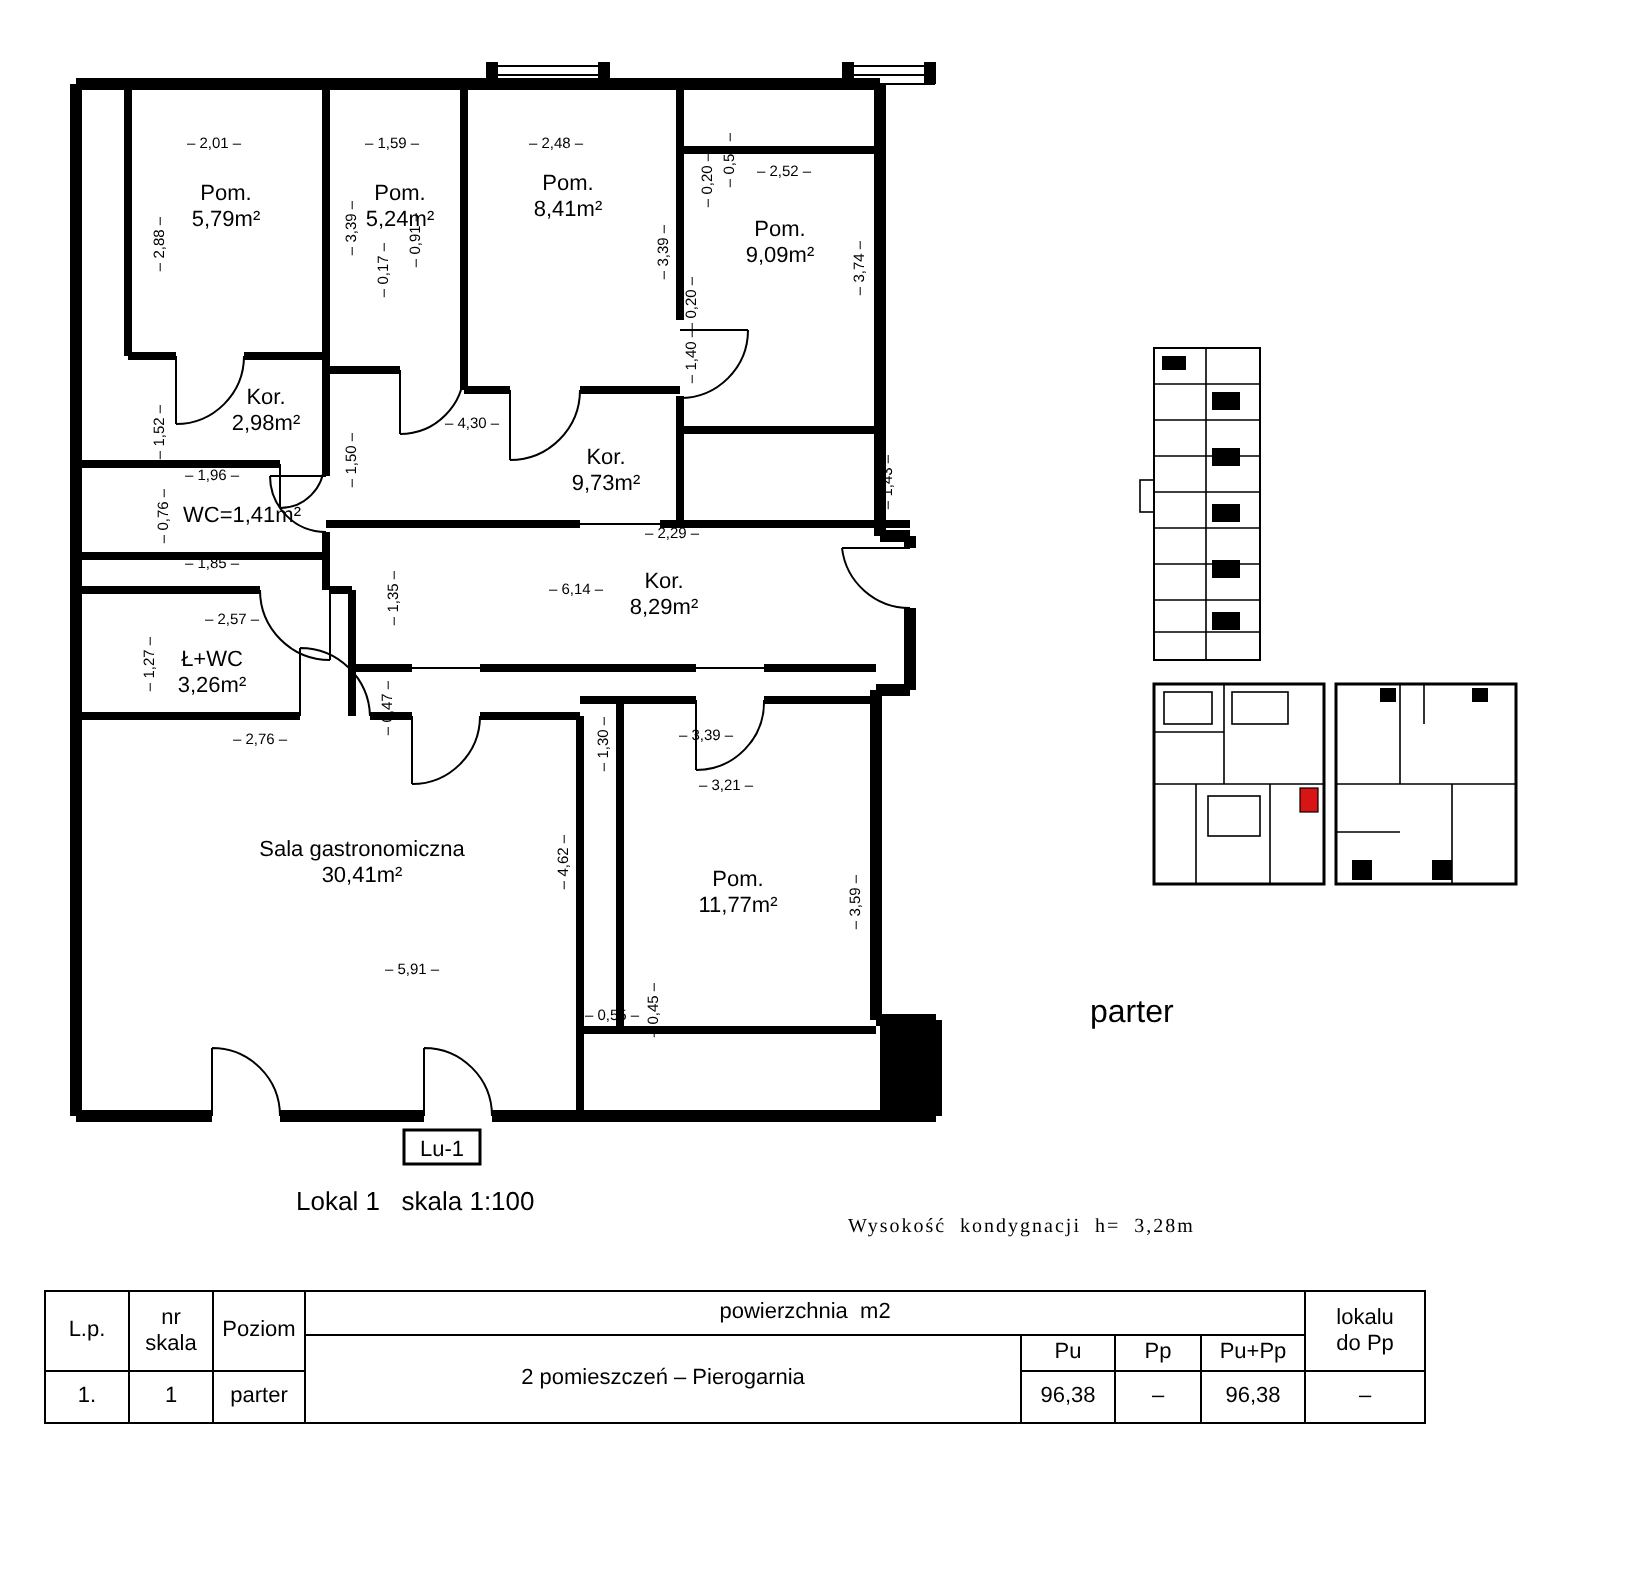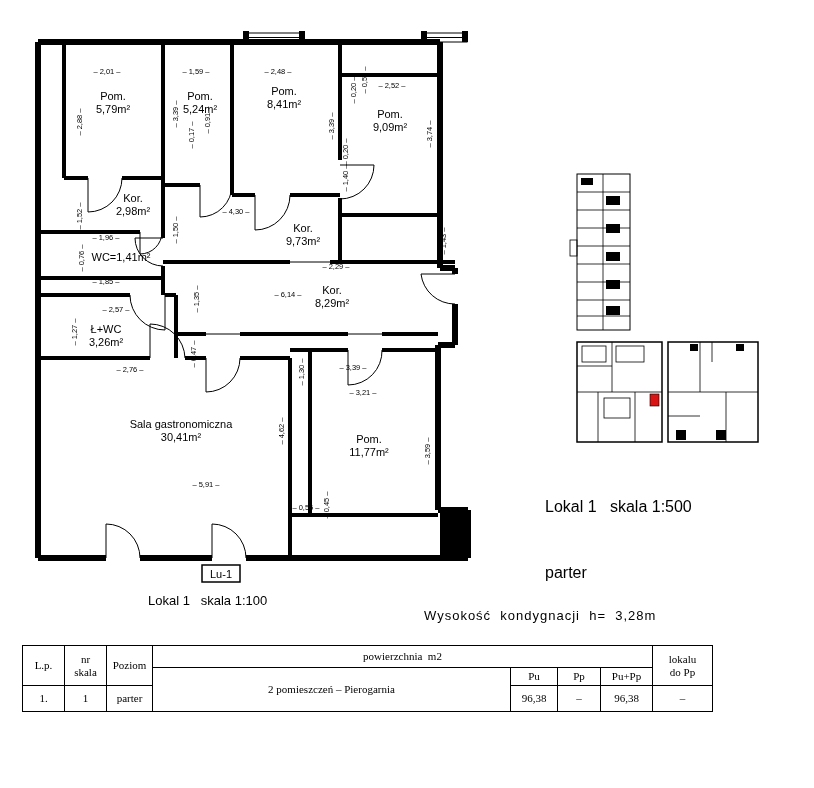--- a/index.html
+++ b/index.html
@@ -10,22 +10,22 @@
   .w6{stroke:#000;stroke-width:6;fill:none;stroke-linecap:butt}
   .w4{stroke:#000;stroke-width:4;fill:none;stroke-linecap:butt}
   .w15{stroke:#000;stroke-width:1.5;fill:none}
   .w1{stroke:#000;stroke-width:1;fill:none}
   .thin{stroke:#000;stroke-width:0.8;fill:none}
   .room-label{font-family:"Liberation Sans",sans-serif;font-size:11px;fill:#000}
   .dim-label{font-family:"Liberation Sans",sans-serif;font-size:7.5px;fill:#000}
   .lu-text{font-family:"Liberation Sans",sans-serif;font-size:11px;fill:#000}
   .caption-main{position:absolute;left:148px;top:593px;font-size:13px;white-space:pre}
   .caption-site{position:absolute;left:545px;top:452px;font-size:16px;line-height:22px;white-space:pre}
-  .height-note{position:absolute;left:424px;top:608px;font-family:Liberation Sans, sans-serif;font-size:13px;letter-spacing:1px;white-space:pre}
-  table.areas{position:absolute;left:22px;top:645px;width:690px;border-collapse:collapse;table-layout:fixed;font-family:Liberation Serif, serif;font-size:11px}
+  .height-note{position:absolute;left:424px;top:608px;font-family:Liberation Serif, serif;font-size:10px;letter-spacing:1px;white-space:pre}
+  table.areas{position:absolute;left:22px;top:645px;width:690px;border-collapse:collapse;table-layout:fixed;font-family:Liberation Sans, sans-serif;font-size:11px}
   .areas td{border:1px solid #000;text-align:center;vertical-align:middle;padding:1px 2px;white-space:pre-wrap;line-height:1.15}
   .areas tr.hr1 td{height:22px}
   .areas tr.hr2 td{height:18px}
   .areas tr.drow td{height:26px}
 </style>
 </head>
 <body>
 
 <div class="page">
 
@@ -160,21 +160,20 @@
           <rect x="716" y="430" width="10" height="10"></rect>
           <rect x="690" y="344" width="8" height="7"></rect>
           <rect x="736" y="344" width="8" height="7"></rect>
         </g>
       </g>
     </g>
   </svg>
 
   <div class="caption-main">Lokal 1   skala 1:100</div>
   <div class="caption-site">
-    <div>Lokal 1   skala 1:500</div>
     <div>parter</div>
   </div>
   <div class="height-note">Wysokość  kondygnacji  h=  3,28m</div>
 
   <table class="areas">
     <colgroup>
       <col style="width:42px">
         <col style="width:42px">
         <col style="width:46px">
         <col style="width:358px">

